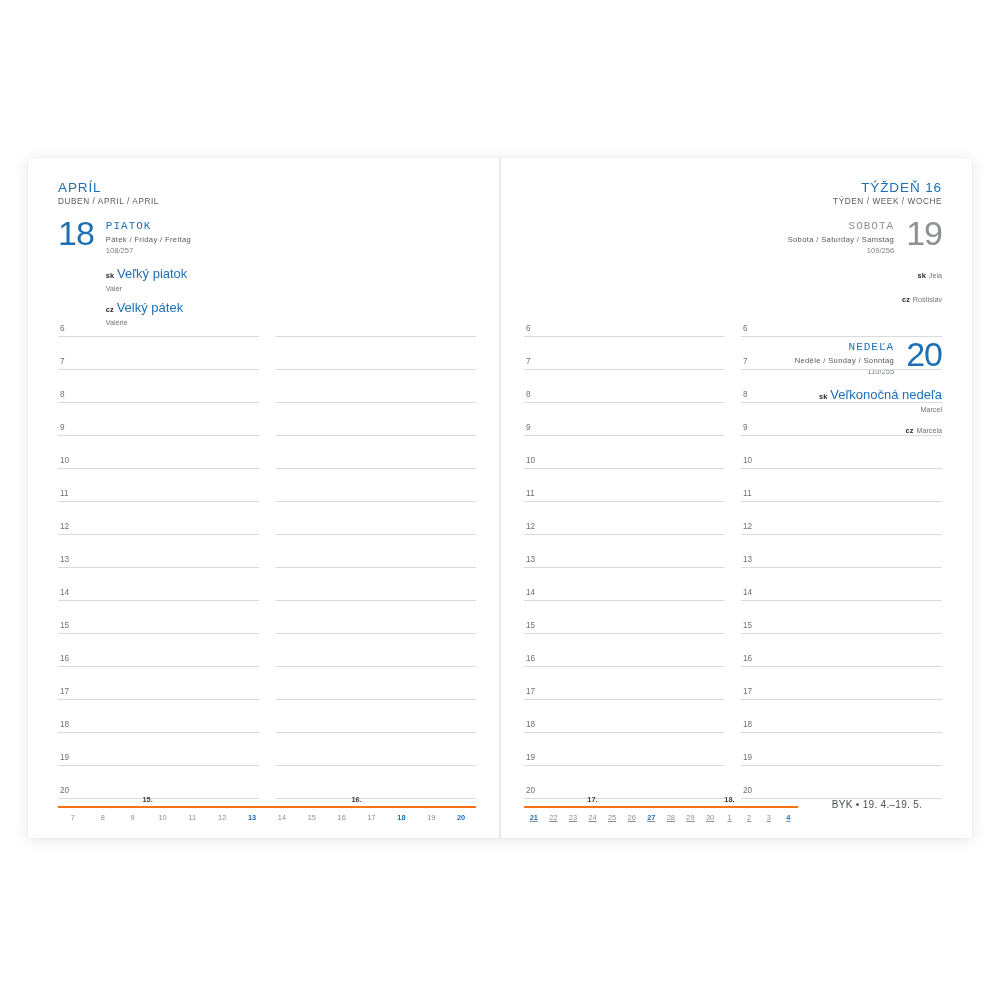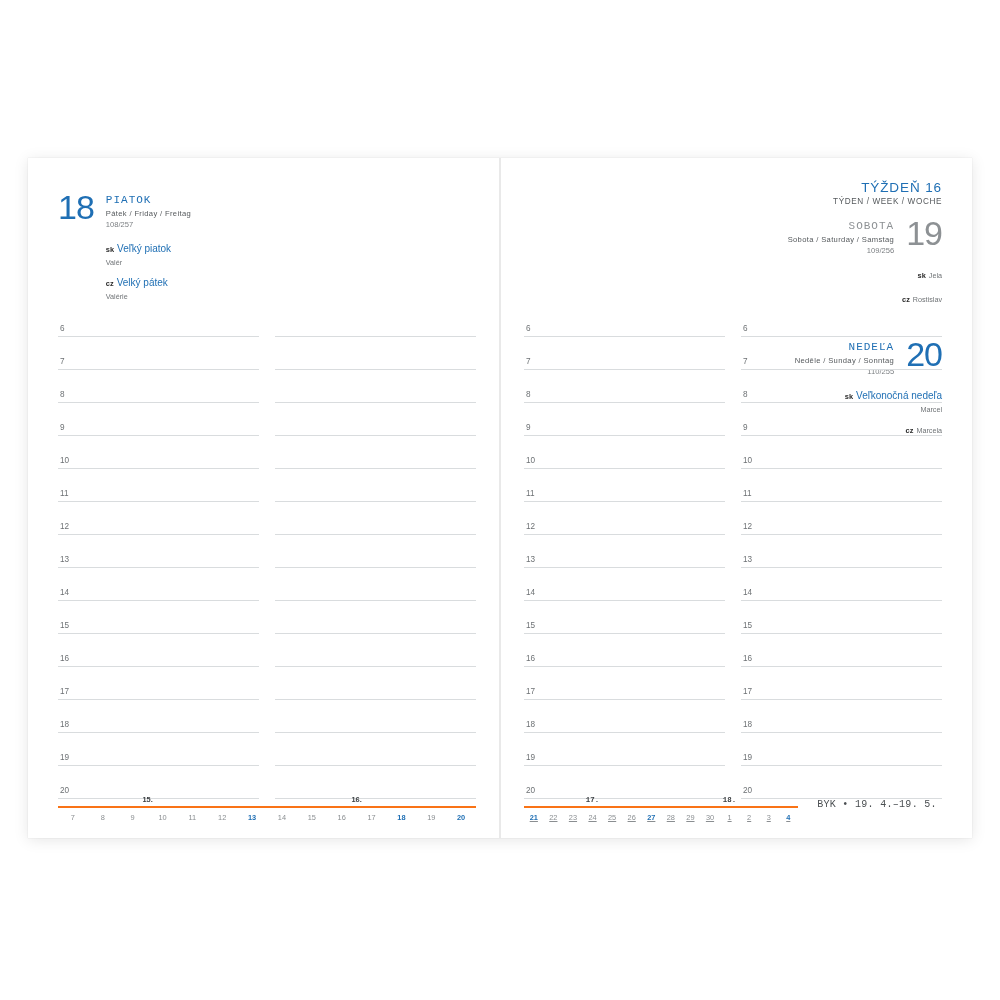--- a/index.html
+++ b/index.html
@@ -116,21 +116,21 @@
   }
   .names .row { margin-bottom: 4px; }
   .names .lang {
     color: #2b2b2b;
     font-size: 7.4px;
     font-weight: bold;
     margin-right: 3px;
   }
   .names .hol {
     color: #1f6fb4;
-    font-size: 10px;
+    font-size: 13px;
   }
   .names .nm {
     color: #6f7376;
     font-size: 7.2px;
     display: block;
     margin-top: 1px;
   }
   .names.r .nm { text-align: right; }
 
   
@@ -184,30 +184,34 @@
     flex: 1;
     text-align: center;
   }
   .foot-days span.hl { color: #1f6fb4; font-weight: bold; }
   .foot-note {
     text-align: center;
     font-size: 10px;
     color: #4b4f52;
     letter-spacing: 0.3px;
   }
-  .foot-right-wrap { display: flex; align-items: flex-end; justify-content: space-between; font-family: Liberation Mono, monospace; }
+  .foot-right-wrap { display: flex; align-items: flex-end; justify-content: space-between; }
 </style>
 </head>
 <body>
 
 <div id="page">
   <div class="spread">
 
     <div class="page-left">
 
+      <div class="hdr-left">
+        <div class="month-name">APRÍL</div>
+        <div class="month-sub">DUBEN / APRIL / APRIL</div>
+      </div>
 
       <div class="day-head">
         <div class="big-num">18</div>
         <div class="day-meta">
           <div class="day-name">PIATOK</div>
           <div class="day-langs">Pátek / Friday / Freitag</div>
           <div class="day-doy">108/257</div>
           <div class="names">
             <div class="row">
               <span class="lang">sk</span><span class="hol">Veľký piatok</span>

